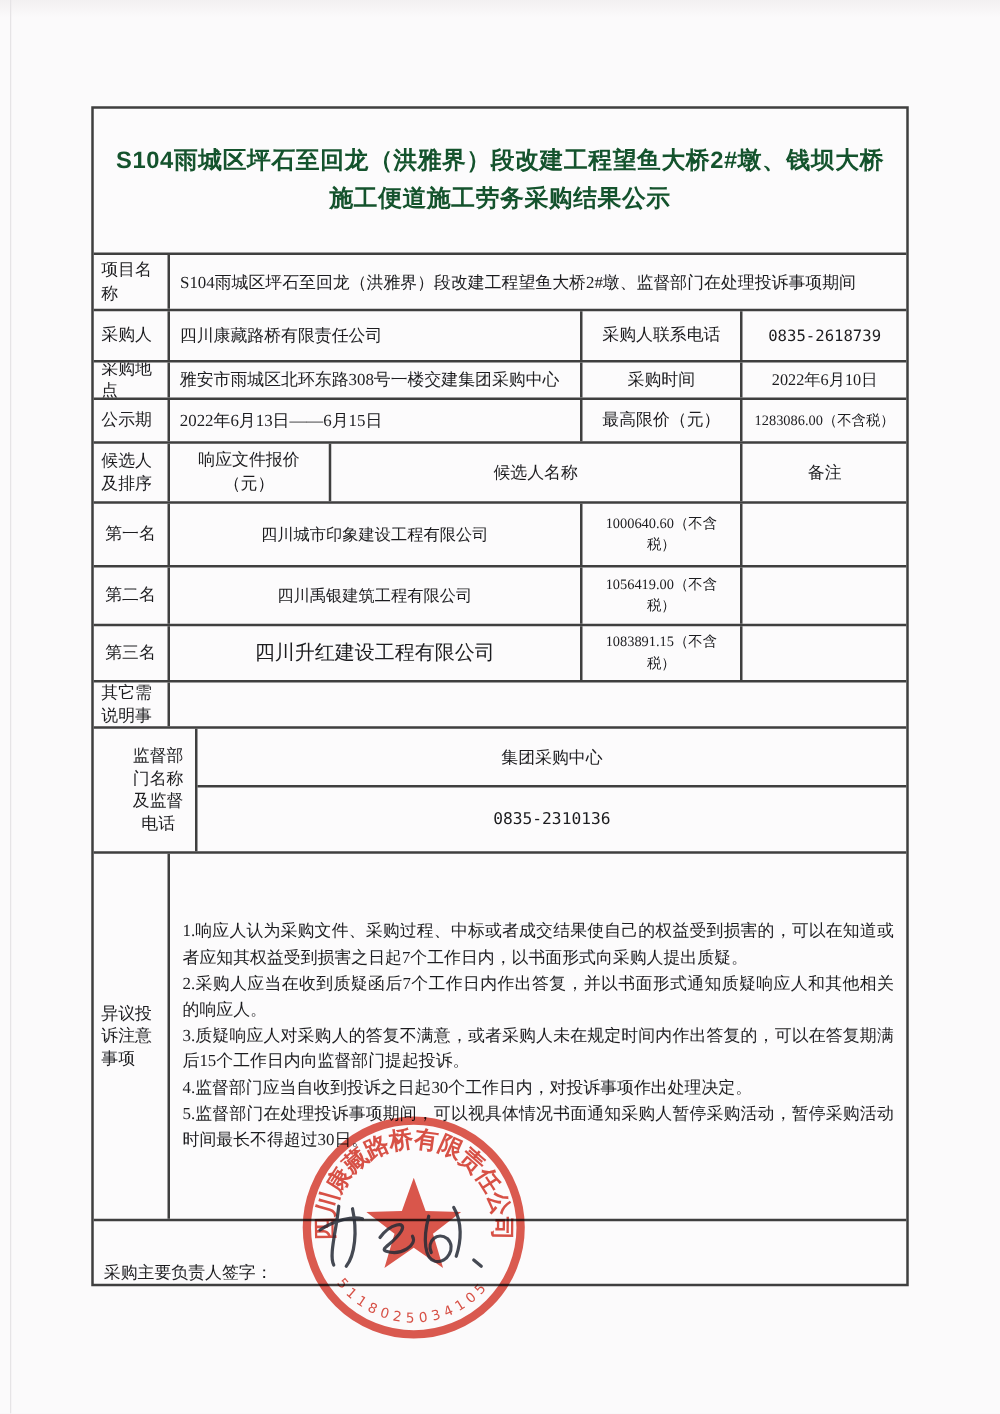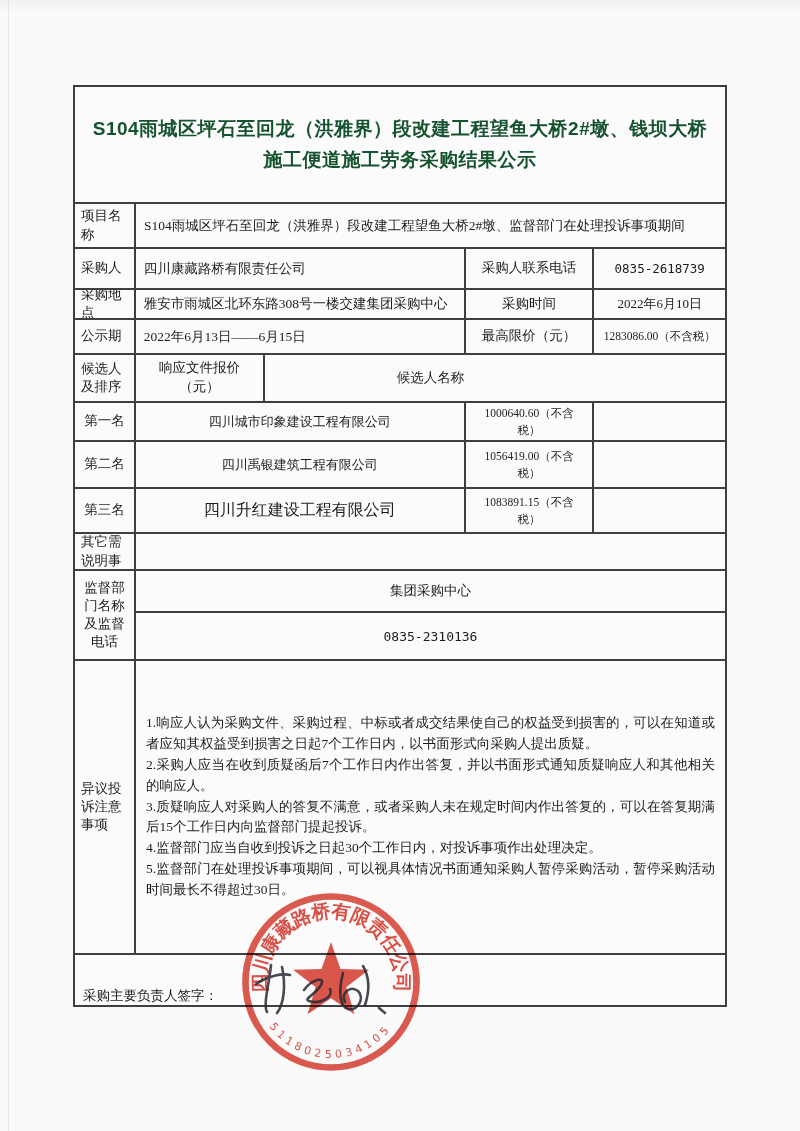--- a/index.html
+++ b/index.html
@@ -31,23 +31,23 @@
   .title-row h1{
     font-family:"Liberation Sans","DejaVu Sans",sans-serif;
     font-size:19px; font-weight:700; line-height:1.6; text-align:center; padding:0 12px;
     letter-spacing:0.5px; color:#14532d;
   }
   .r-project{ height:45px; }
   .r-purchaser{ height:41px; }
   .r-location{ height:30px;justify-content:space-between; }
   .r-publicity{ height:35px; }
   .r-candhead{ height:48px; }
-  .r-cand1{ height:39px; } .r-cand2{ height:47px; } .r-cand3{ height:45px; }
+  .r-cand1{ height:51px; } .r-cand2{ height:47px; } .r-cand3{ height:45px; }
   .r-other{ height:37px; }
-  .r-supervision{ height:90px; }
+  .r-supervision{ height:100px;padding-left:22px; }
   .r-objection{ height:294px; }
   .r-sign{ height:50px; align-items:center; }
   .price-head{ display:inline-block; width:86px; margin:0 auto; text-align:center; }
   .sup-right{ flex:1; display:flex; flex-direction:column; }
   .sup-sub{ flex:1; display:flex; align-items:center; justify-content:center; font-size:13.5px; }
   .sup-sub1{ border-bottom:2px solid #3f3f3f; flex-basis:35px; }
   .sup-sub2{ flex-basis:39px; }
   .obj-label{ align-items:center; }
   .obj-body{
     flex:1; display:flex; flex-direction:column; justify-content:center;
@@ -101,20 +101,21 @@
       <div class="cell c3">最高限价（元）</div>
       <div class="cell c4" style="font-size:11.5px;">1283086.00（不含税）</div>
     </div>
 
     <div class="row r-candhead">
       <div class="cell c1">候选人及排序</div>
       <div class="cell c3">
         <span class="price-head">响应文件报价（元）</span>
       </div>
       <div class="cell c2 center">候选人名称</div>
+      <div class="cell c4" style="font-size:13.5px;">备注</div>
     </div>
 
     <div class="row r-cand1">
       <div class="cell c1 center">第一名</div>
       <div class="cell c2 center" style="font-size:13px;">四川城市印象建设工程有限公司</div>
       <div class="cell c3" style="font-size:11.5px;">1000640.60（不含税）</div>
       <div class="cell c4"></div>
     </div>
 
     <div class="row r-cand2">

